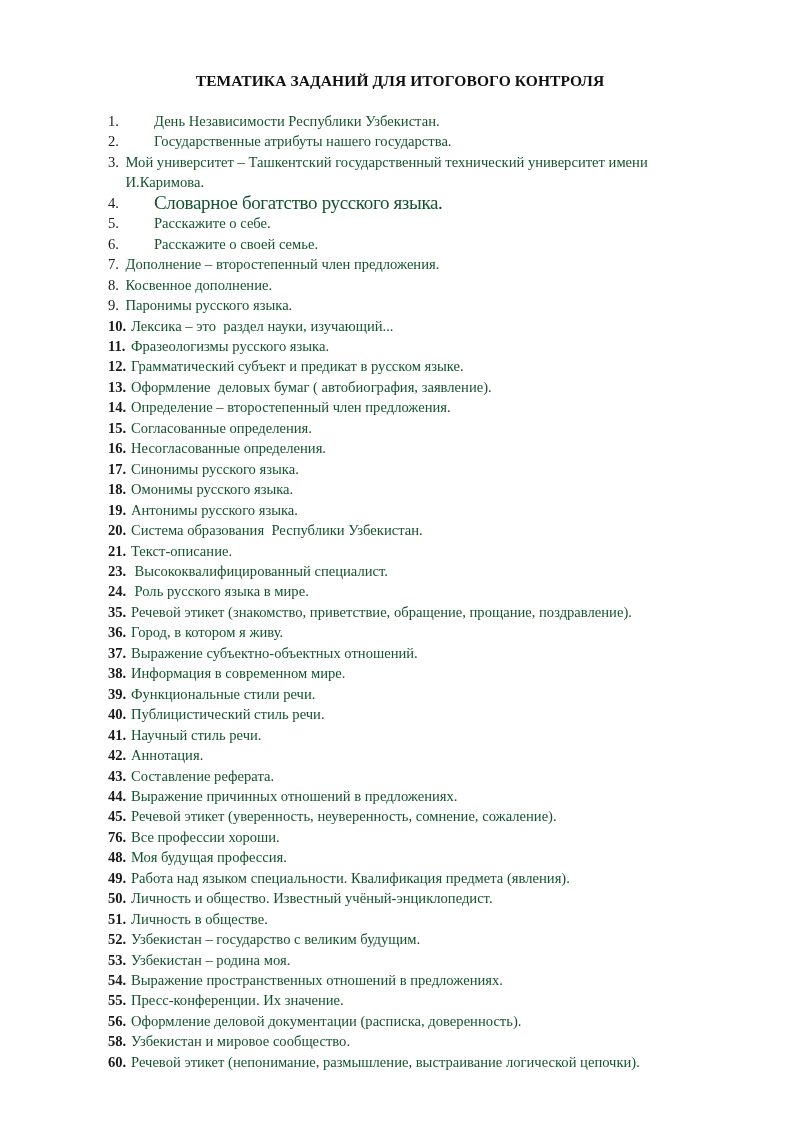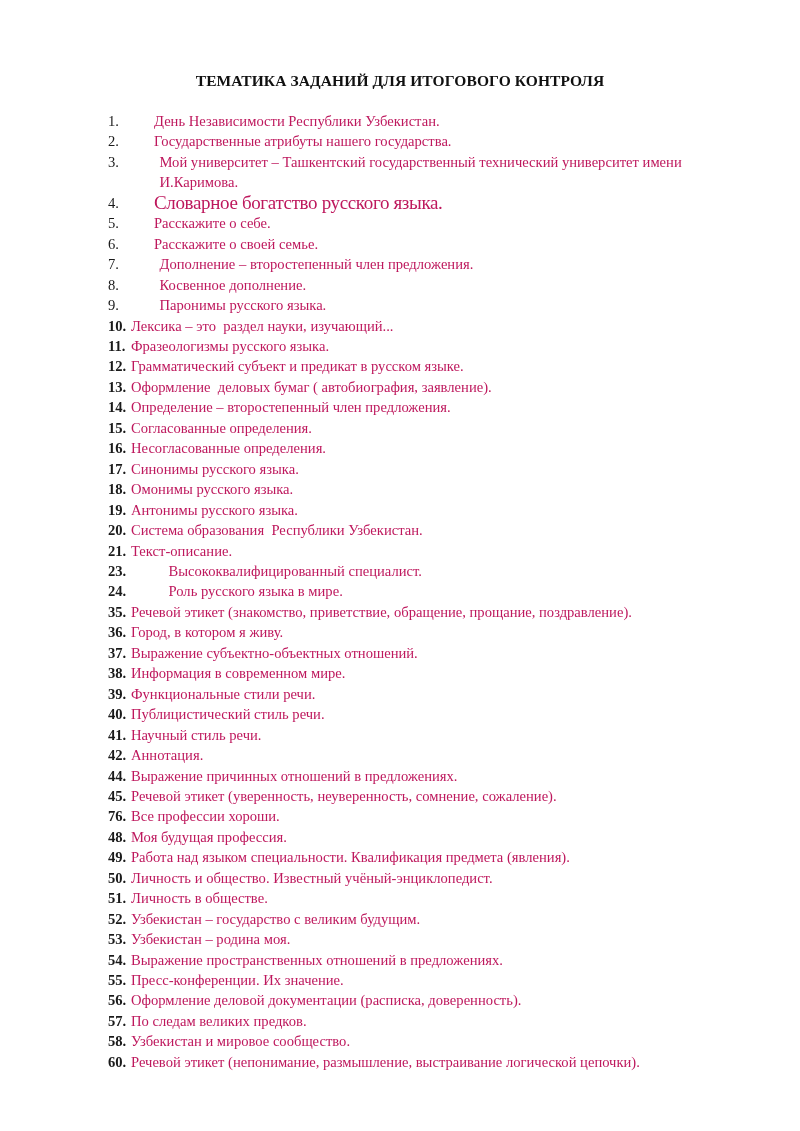--- a/index.html
+++ b/index.html
@@ -66,25 +66,25 @@
 
   
   .task-item.narrow .task-num { width: 14px; }
   .task-item.wide   .task-num { width: 23px; font-weight: bold; }
 
   
   .task-item.tabbed .task-num { width: 46px; }
 
   .task-text {
     flex: 1 1 auto;
-    color: #be185d;
+    color: #14532d;
   }
 
   
-  .task-item.gap .task-text { padding-left: 3.5px; margin-left: 34px; }
+  .task-item.gap .task-text { padding-left: 3.5px; }
 
   
   .task-item.condensed .task-text {
     font-size: 19px;
     letter-spacing: -0.35px;
   }
 </style>
 </head>
 <body>
 
@@ -117,30 +117,30 @@
       <li class="task-item wide gap"><span class="task-num">23.</span><span class="task-text">Высококвалифицированный специалист.</span></li>
       <li class="task-item wide gap"><span class="task-num">24.</span><span class="task-text">Роль русского языка в мире.</span></li>
       <li class="task-item wide"><span class="task-num">35.</span><span class="task-text">Речевой этикет (знакомство, приветствие, обращение, прощание, поздравление).</span></li>
       <li class="task-item wide"><span class="task-num">36.</span><span class="task-text">Город, в котором я живу.</span></li>
       <li class="task-item wide"><span class="task-num">37.</span><span class="task-text">Выражение субъектно-объектных отношений.</span></li>
       <li class="task-item wide"><span class="task-num">38.</span><span class="task-text">Информация в современном мире.</span></li>
       <li class="task-item wide"><span class="task-num">39.</span><span class="task-text">Функциональные стили речи.</span></li>
       <li class="task-item wide"><span class="task-num">40.</span><span class="task-text">Публицистический стиль речи.</span></li>
       <li class="task-item wide"><span class="task-num">41.</span><span class="task-text">Научный стиль речи.</span></li>
       <li class="task-item wide"><span class="task-num">42.</span><span class="task-text">Аннотация.</span></li>
+      <li class="task-item wide"><span class="task-num">43.</span><span class="task-text">Составление реферата.</span></li>
       <li class="task-item wide"><span class="task-num">44.</span><span class="task-text">Выражение причинных отношений в предложениях.</span></li>
       <li class="task-item wide"><span class="task-num">45.</span><span class="task-text">Речевой этикет (уверенность, неуверенность, сомнение, сожаление).</span></li>
       <li class="task-item wide"><span class="task-num">76.</span><span class="task-text">Все профессии хороши.</span></li>
       <li class="task-item wide"><span class="task-num">48.</span><span class="task-text">Моя будущая профессия.</span></li>
       <li class="task-item wide"><span class="task-num">49.</span><span class="task-text">Работа над языком специальности. Квалификация предмета (явления).</span></li>
       <li class="task-item wide"><span class="task-num">50.</span><span class="task-text">Личность и общество. Известный учёный-энциклопедист.</span></li>
       <li class="task-item wide"><span class="task-num">51.</span><span class="task-text">Личность в обществе.</span></li>
       <li class="task-item wide"><span class="task-num">52.</span><span class="task-text">Узбекистан – государство с великим будущим.</span></li>
       <li class="task-item wide"><span class="task-num">53.</span><span class="task-text">Узбекистан – родина моя.</span></li>
       <li class="task-item wide"><span class="task-num">54.</span><span class="task-text">Выражение пространственных отношений в предложениях.</span></li>
       <li class="task-item wide"><span class="task-num">55.</span><span class="task-text">Пресс-конференции. Их значение.</span></li>
       <li class="task-item wide"><span class="task-num">56.</span><span class="task-text">Оформление деловой документации (расписка, доверенность).</span></li>
-      <li class="task-item wide"><span class="task-num">57.</span><span class="task-text">По следам великих предков.</span></li>
       <li class="task-item wide"><span class="task-num">58.</span><span class="task-text">Узбекистан и мировое сообщество.</span></li>
       <li class="task-item wide"><span class="task-num">60.</span><span class="task-text">Речевой этикет (непонимание, размышление, выстраивание логической цепочки).</span></li>
     </ol>
 
 </div>
 
 </body></html>

